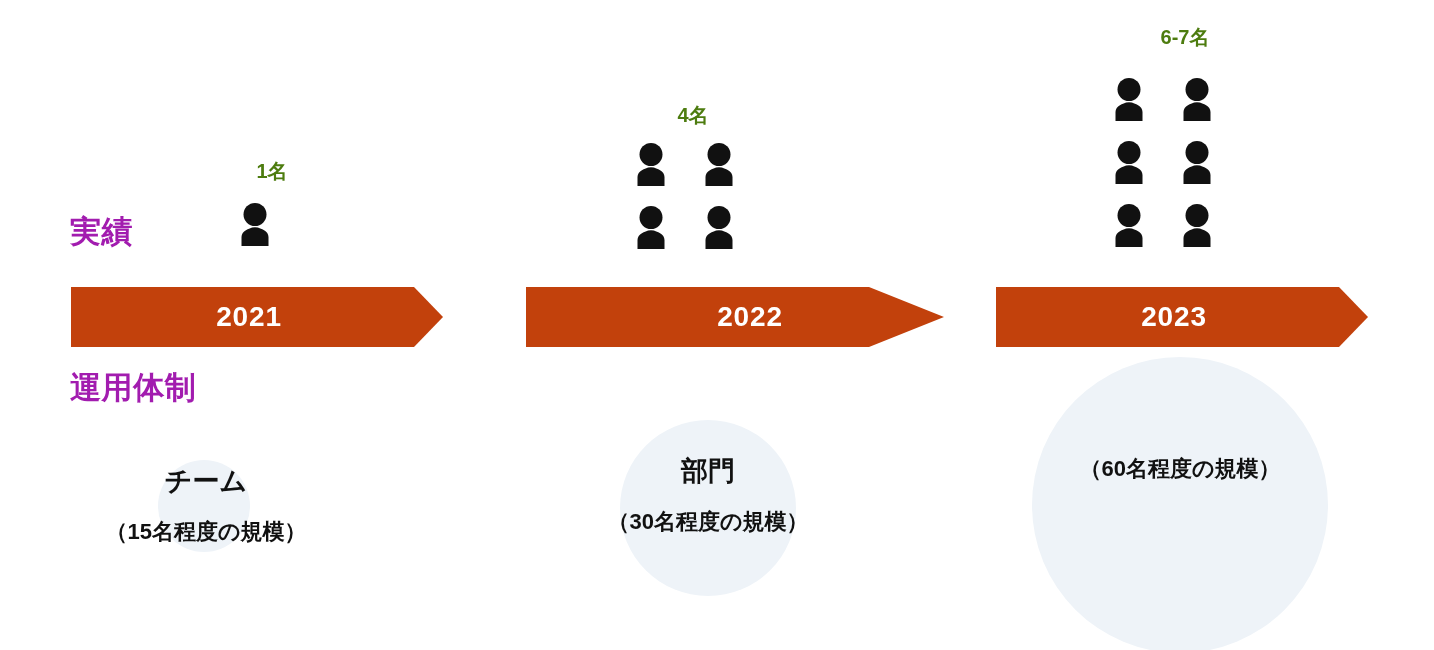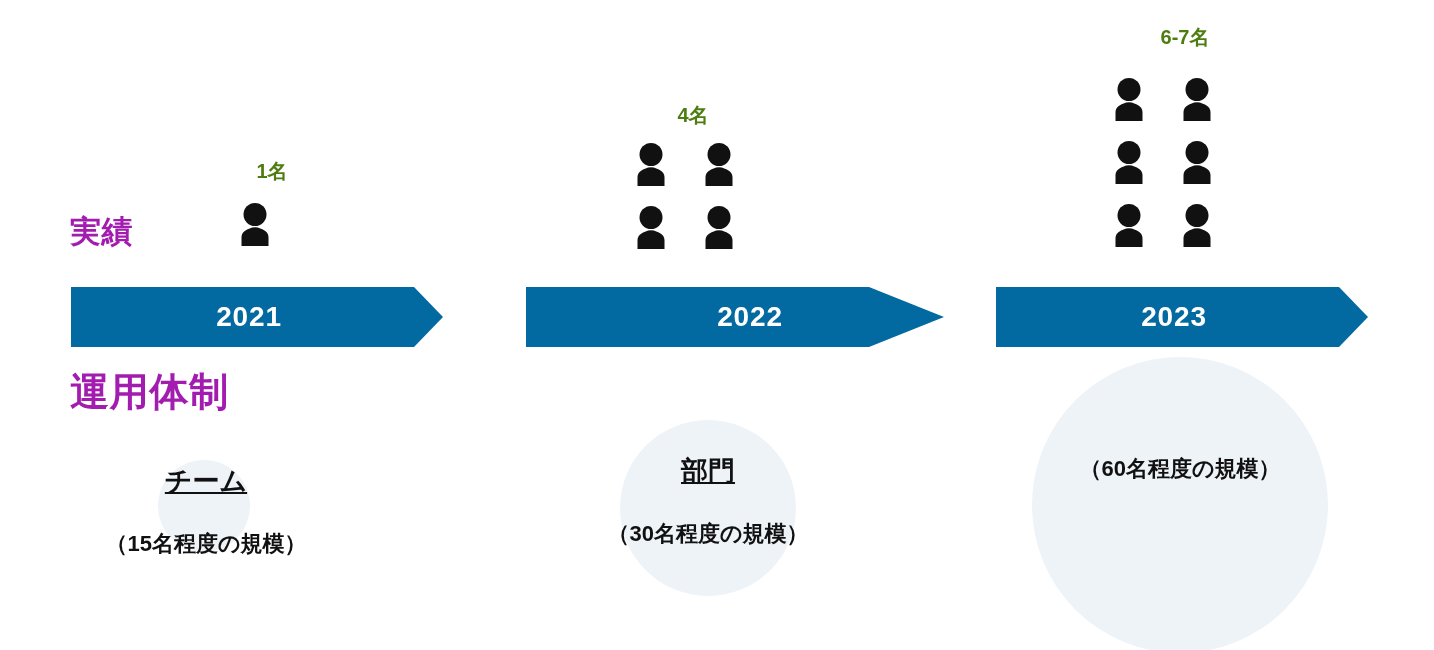--- a/index.html
+++ b/index.html
@@ -30,21 +30,21 @@
   }
   #label-jisseki {
     left: 70px;
     top: 216px;
     font-size: 31px;
     line-height: 1;
   }
   #label-unyou {
     left: 70px;
     top: 372px;
-    font-size: 39px;
+    font-size: 31px;
     line-height: 1;
   }
 
   
   .scale-circle {
     position: absolute;
     border-radius: 50%;
     background: #eef3f8;
   }
 
@@ -79,21 +79,21 @@
     line-height: 1;
   }
 
   
   .year-arrow {
     position: absolute;
     height: 60px;
     display: flex;
     align-items: center;
     justify-content: center;
-    background: #0369a1;
+    background: #c2410c;
     color: #ffffff;
     font-size: 28px;
     font-weight: 700;
     letter-spacing: 0.03em;
   }
   .year-arrow .year-text {
     
     position: relative;
     left: -8px;
   }
@@ -102,22 +102,21 @@
   .structure-block {
     position: absolute;
     text-align: center;
     color: #111111;
     white-space: nowrap;
   }
   .structure-name {
     font-size: 27px;
     font-weight: 700;
     line-height: 1;
-    margin-bottom: 38px;
-    text-decoration: underline;
+    margin-bottom: 26px;
   }
   .structure-size {
     font-size: 22px;
     font-weight: 700;
     line-height: 1;
   }
 </style>
 </head>
 <body>
 

